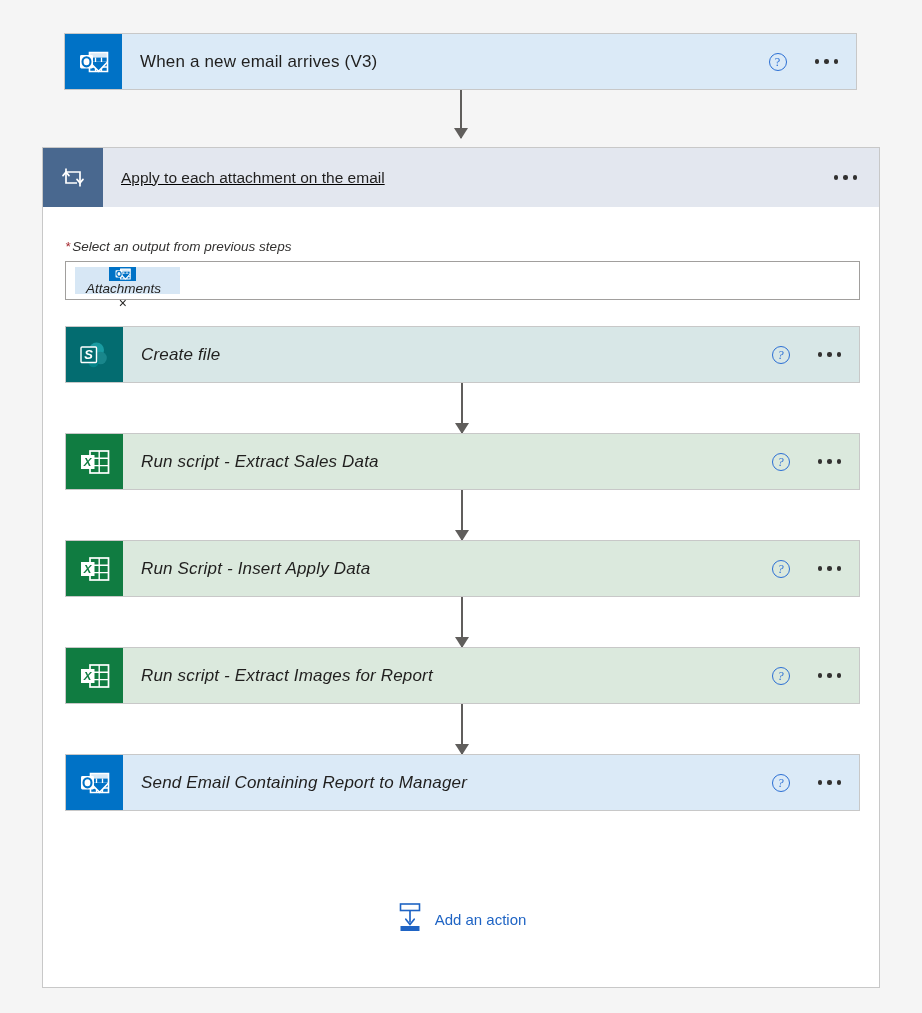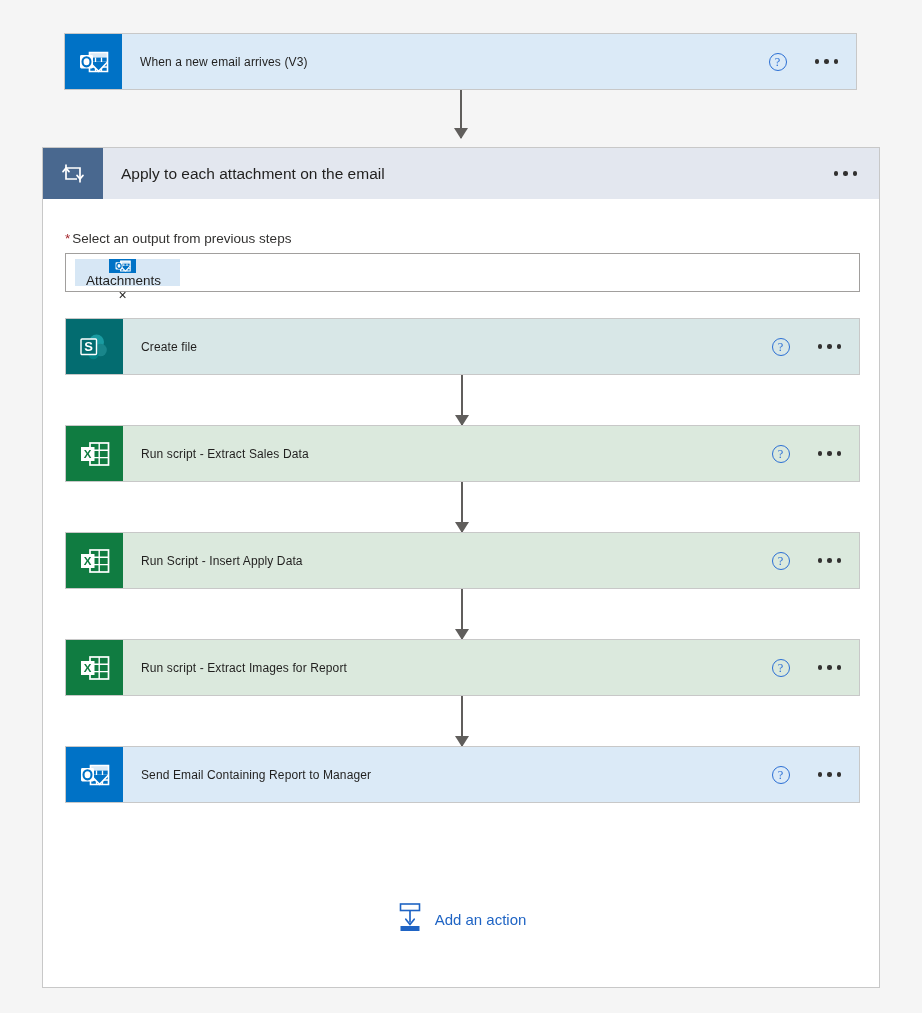--- a/index.html
+++ b/index.html
@@ -35,21 +35,21 @@
     min-width: 57px;
     display: flex;
     align-items: center;
     justify-content: center;
   }
   .card-title {
     flex: 1;
     display: flex;
     align-items: center;
     padding-left: 18px;
-    font-size: 12px;
+    font-size: 17px;
     color: #201f1e;
     letter-spacing: 0.01em;
   }
   .card-actions {
     display: flex;
     align-items: center;
     padding-right: 18px;
     gap: 28px;
   }
 
@@ -129,22 +129,23 @@
     top: 147px;
     width: 838px;
     height: 841px;
     background: #ffffff;
     border: 1px solid #c8c8c8;
     box-sizing: border-box;
   }
   .scope-header {
     display: flex;
     align-items: stretch;
-    height: 51px;
+    height: 59px;
     background: #e3e7ef;
+    text-decoration: underline;
   }
   .scope-header-icon {
     width: 60px;
     min-width: 60px;
     background: #49688f;
     display: flex;
     align-items: center;
     justify-content: center;
   }
   .scope-header-title {
@@ -156,20 +157,21 @@
     color: #201f1e;
   }
   .scope-header-actions {
     display: flex;
     align-items: center;
     padding-right: 22px;
   }
 
   .scope-body {
     padding: 0;
+    font-style: italic;
   }
 
   
   .field-label {
     margin: 32px 0 0 22px;
     font-size: 13.5px;
     color: #323130;
   }
   .field-label .req {
     color: #a4262c;

